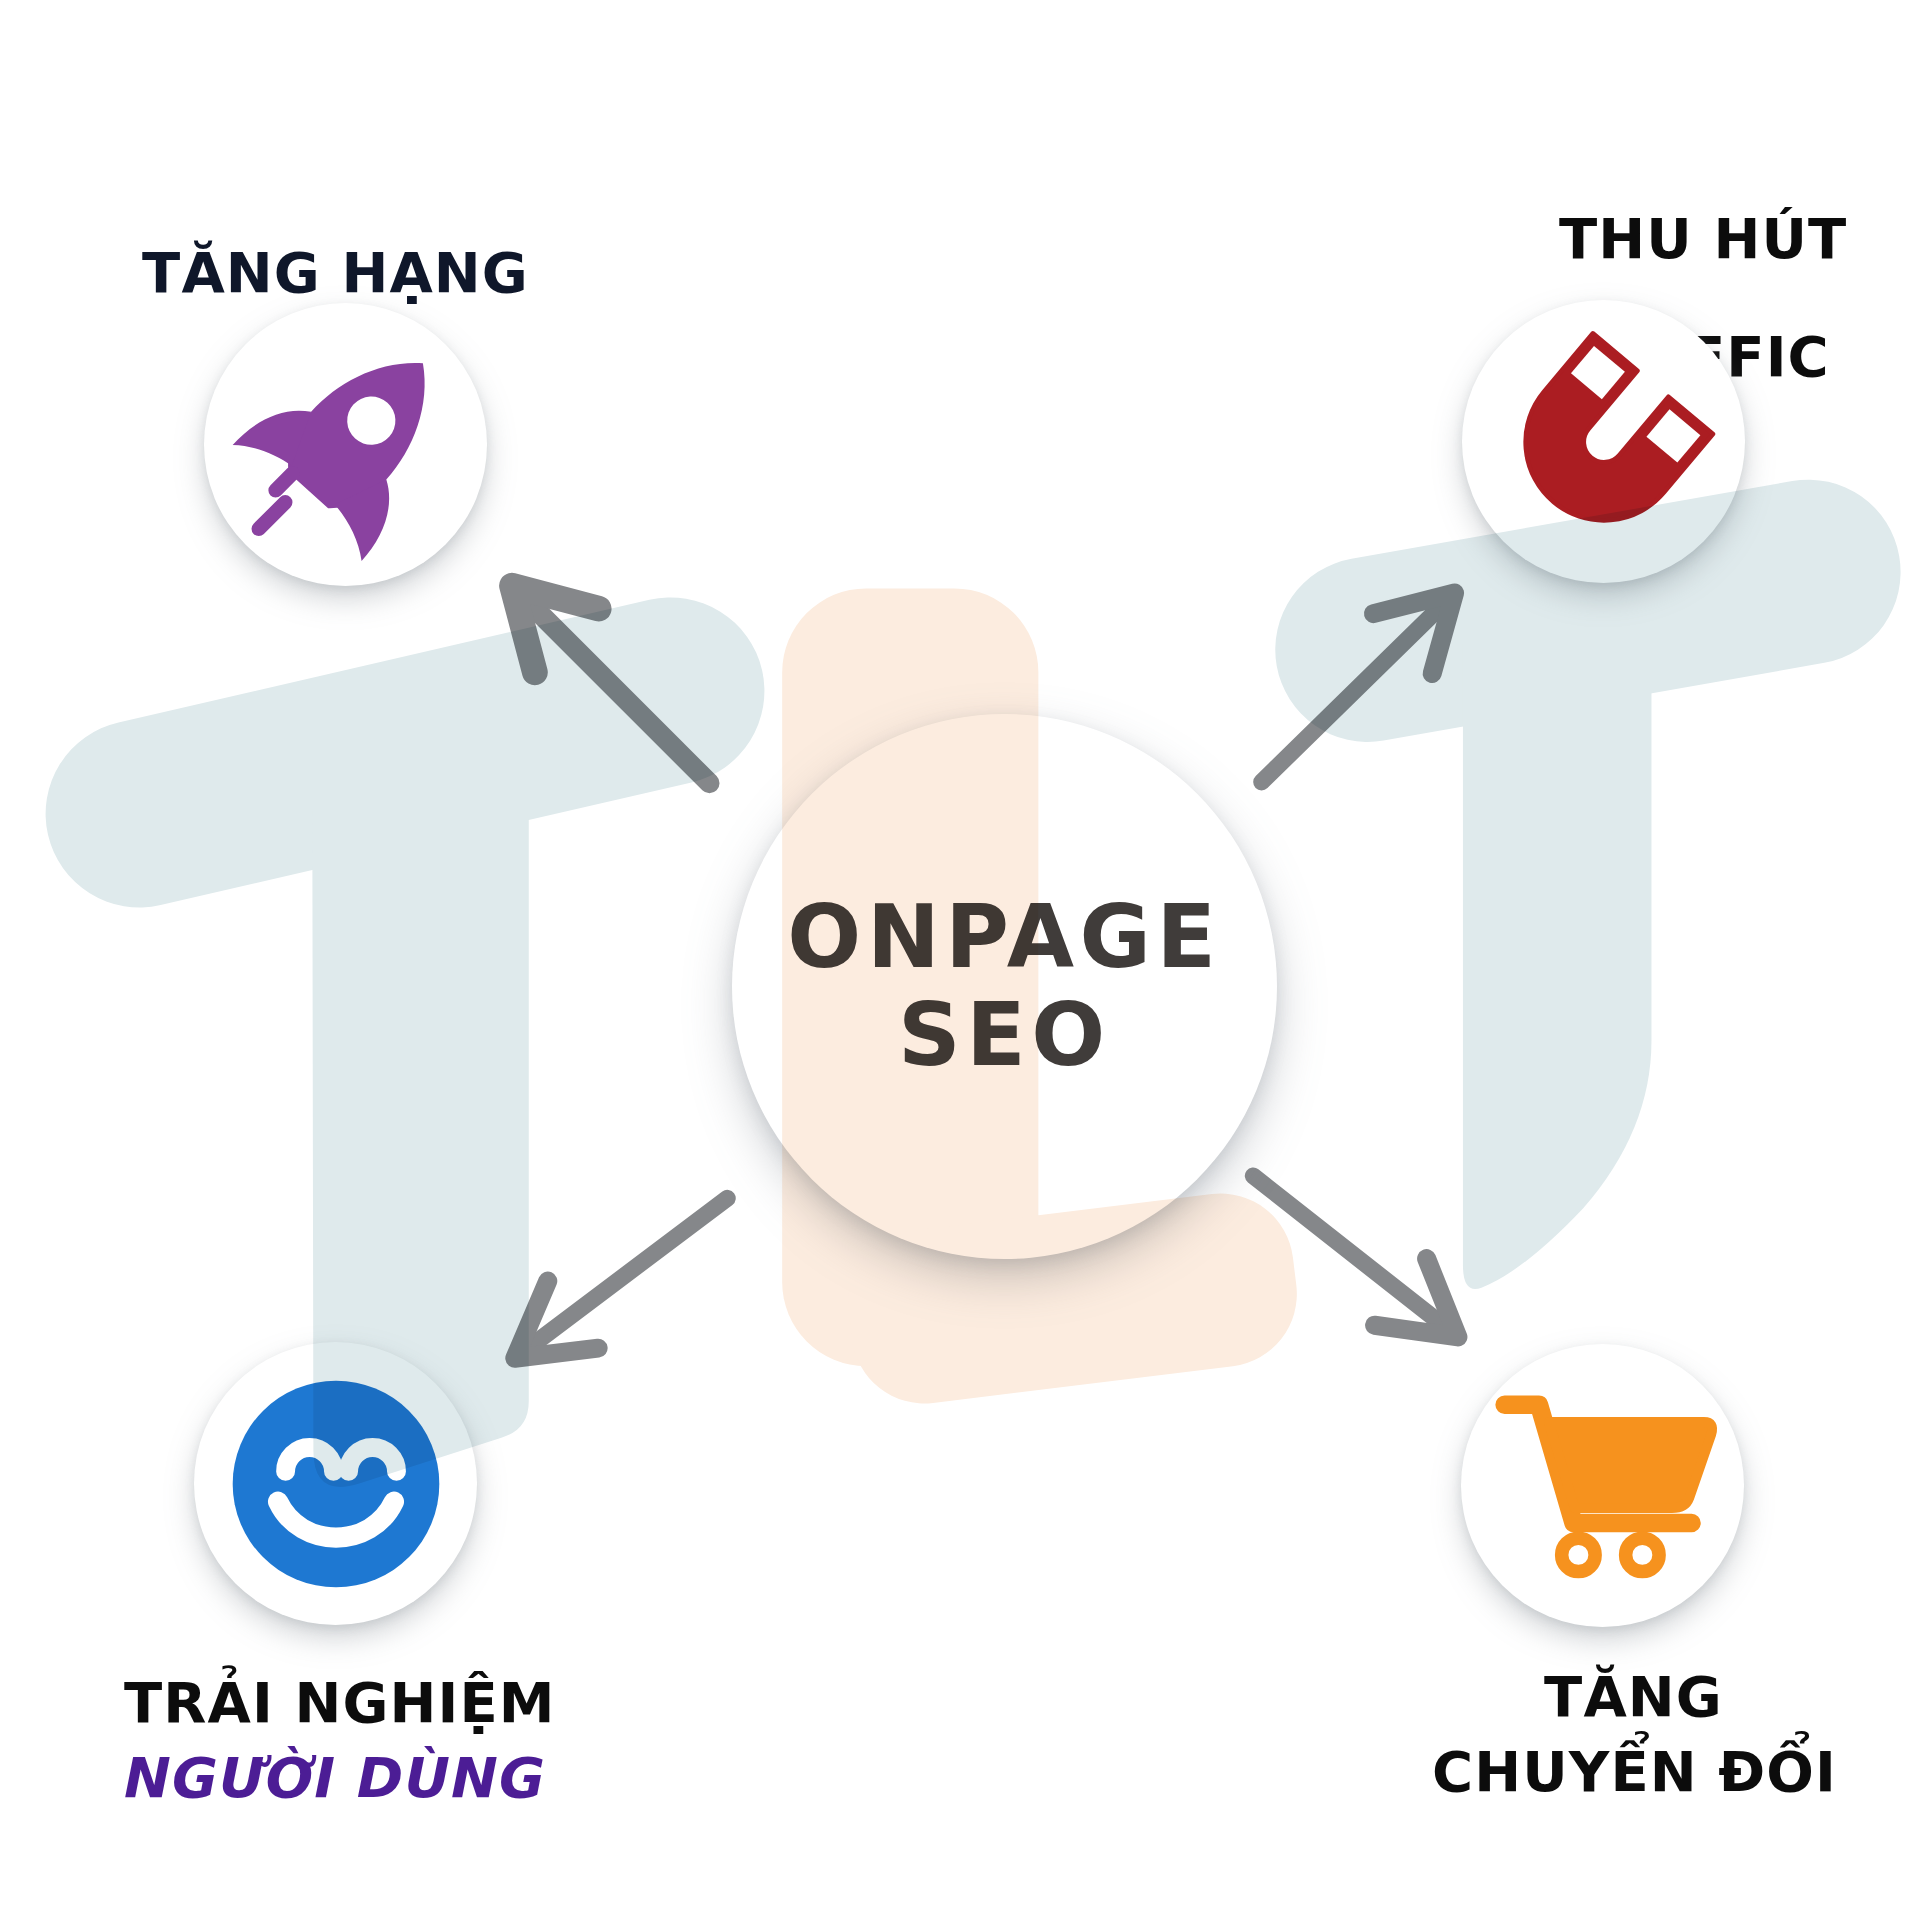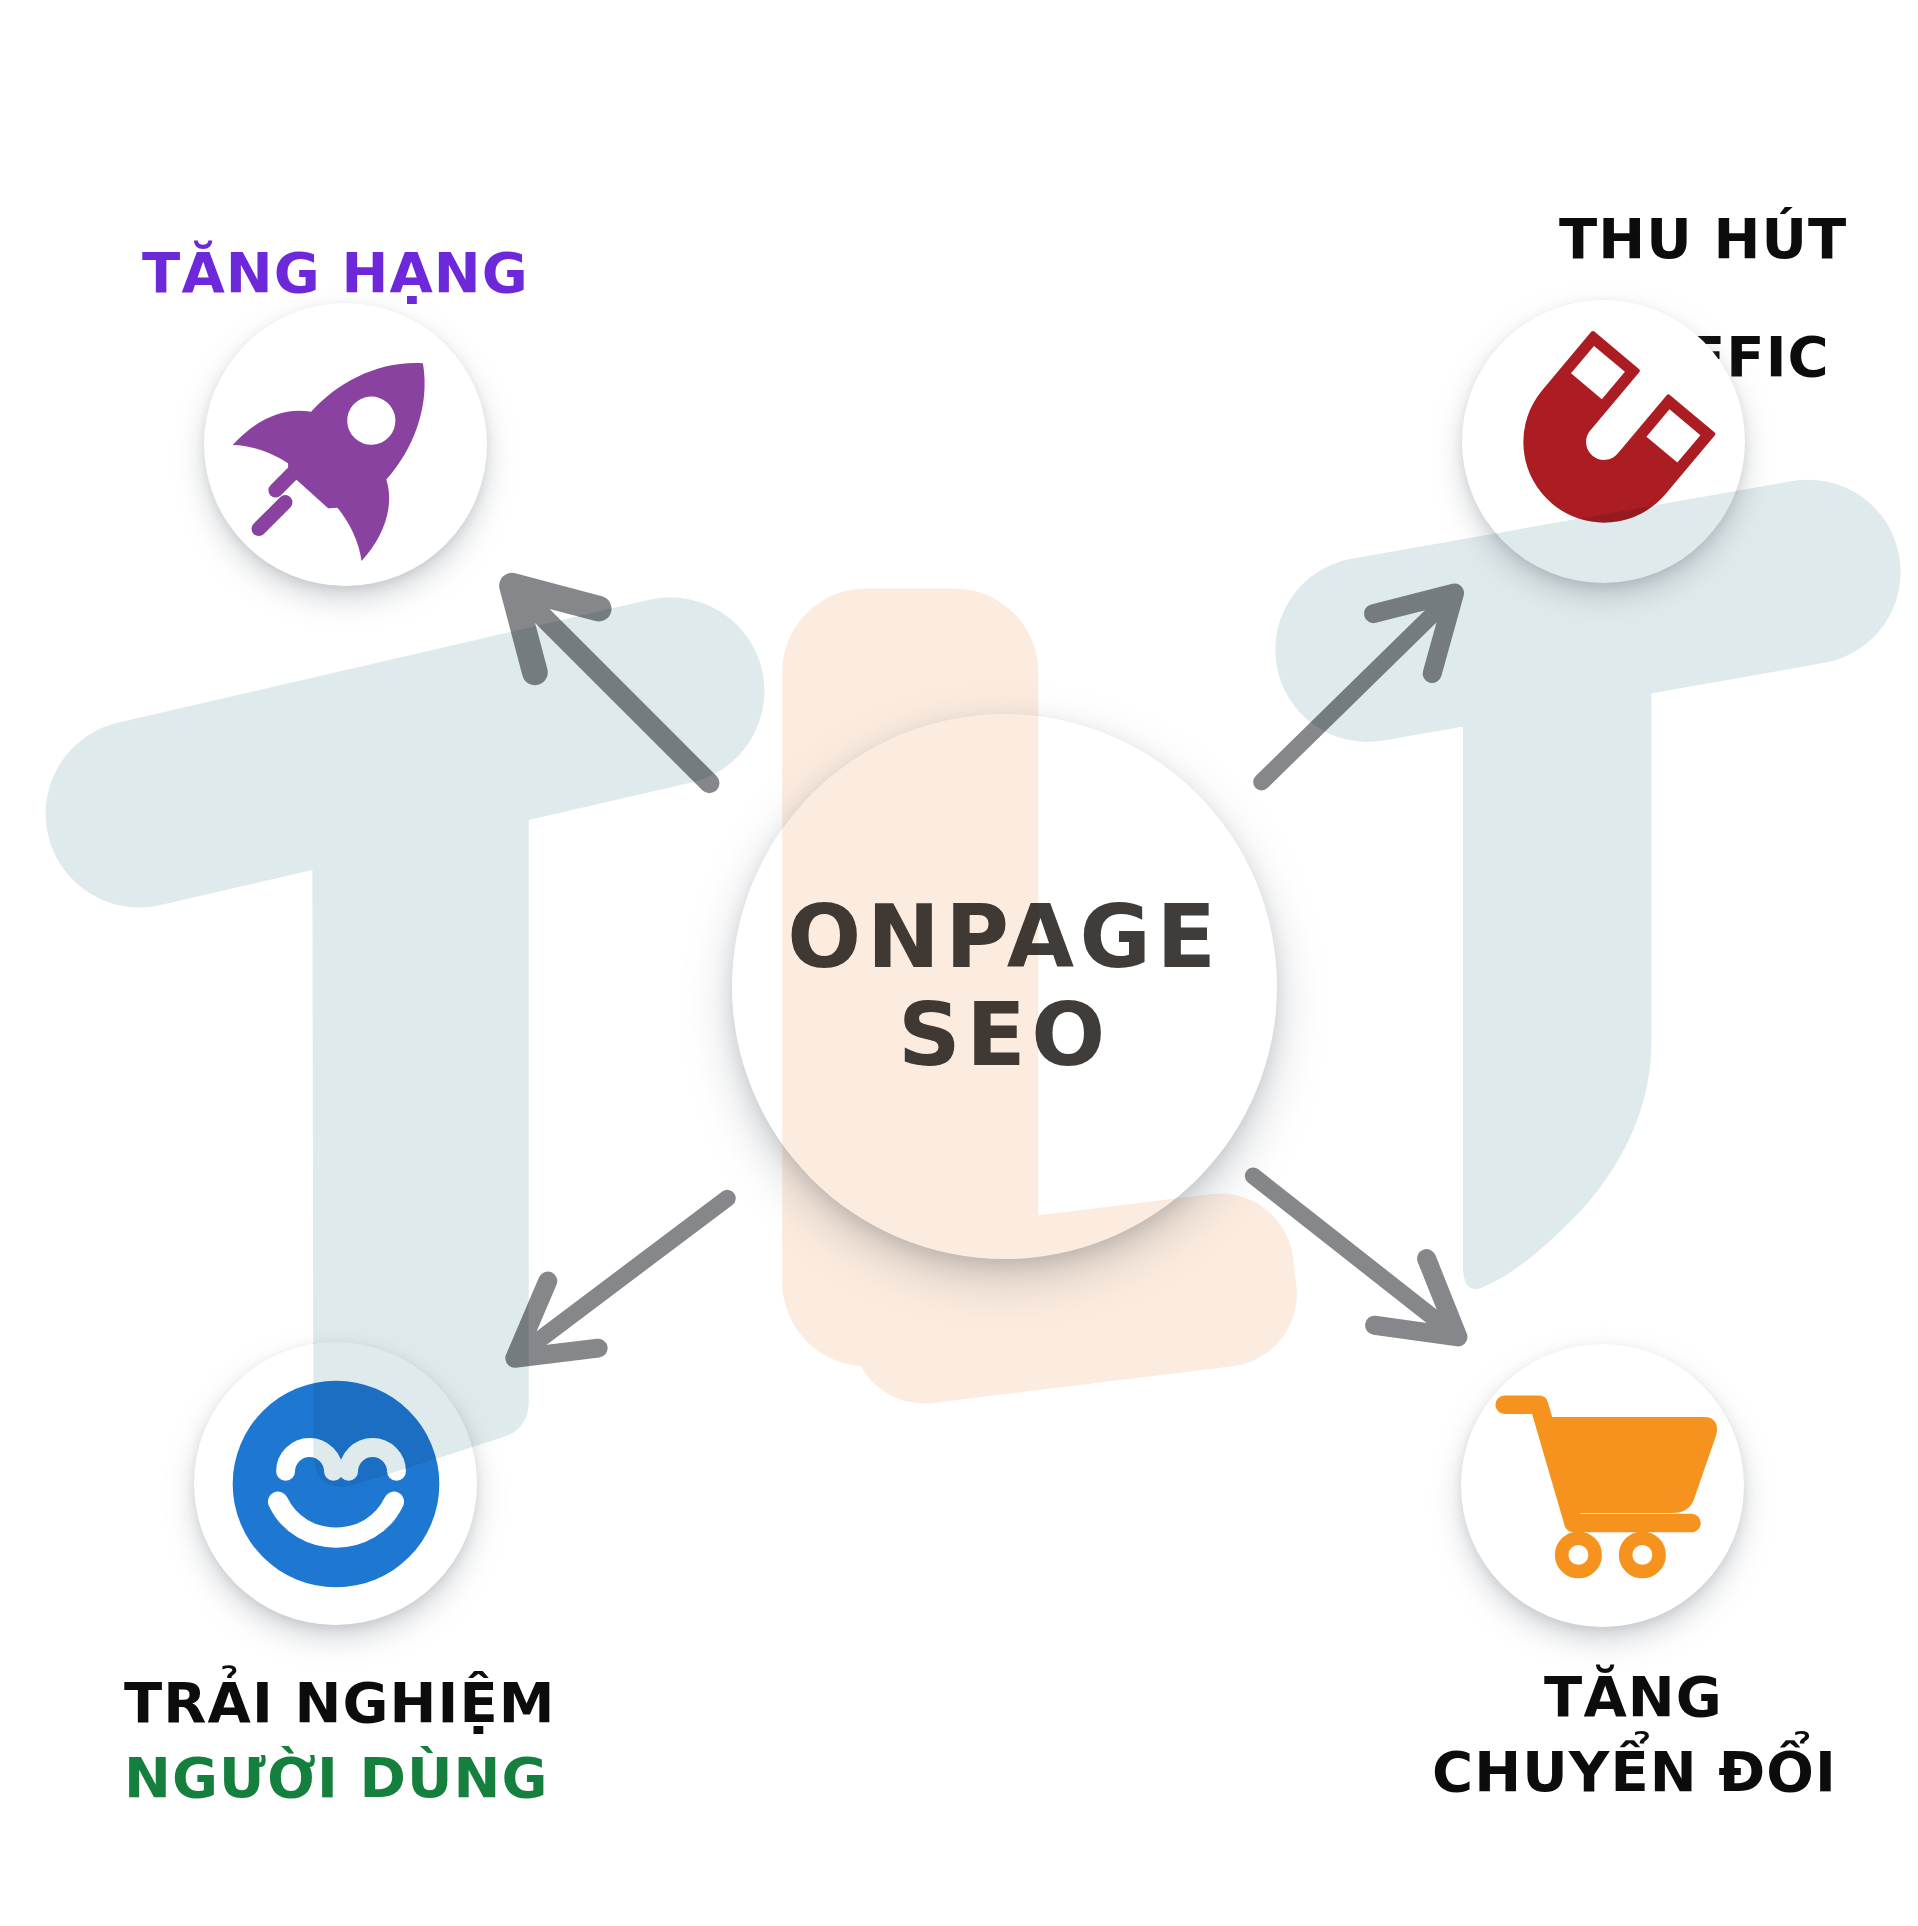--- a/index.html
+++ b/index.html
@@ -66,21 +66,21 @@
     <g stroke="currentColor" fill="none" stroke-linecap="round" stroke-linejoin="round" style="color: rgb(133, 135, 138);">
       <path stroke-width="30" d="M1300,2142 L920,2428"></path>
       <path stroke-width="34" d="M1069,2410 L920,2428 L979,2290"></path>
     </g>
     <g stroke="currentColor" fill="none" stroke-linecap="round" stroke-linejoin="round" style="color: rgb(133, 135, 138);">
       <path stroke-width="30" d="M2240,2102 L2606,2390"></path>
       <path stroke-width="34" d="M2550,2250 L2606,2390 L2457,2369"></path>
     </g>
   </svg>
 
-  <div class="label centered lbl-tang-hang" style="color: #6d28d9;">TĂNG HẠNG</div>
+  <div class="label centered lbl-tang-hang" style="color: #0f172a;">TĂNG HẠNG</div>
   <div class="node-circle c-small c-tl">
     <svg width="241" height="241" viewBox="0 0 100 100">
       <g fill="currentColor" style="color: rgb(138, 66, 160);">
         <g transform="rotate(42 50 52)">
           <path d="M50,4 C64,15 71,33 71,50 C71,61 67,70 61,75 L39,75 C33,70 29,61 29,50 C29,33 36,15 50,4 Z"></path>
           <path d="M29,50 C19,56 14,68 14,82 C21,76 30,73 38,72 Z"></path>
           <path d="M71,50 C81,56 86,68 86,82 C79,76 70,73 62,72 Z"></path>
           <circle cx="50" cy="36" r="10" fill="#ffffff"></circle>
         </g>
         <path d="M21,69 L28,62" stroke="currentColor" stroke-width="6" stroke-linecap="round" fill="none"></path>
@@ -109,21 +109,21 @@
         <circle cx="50" cy="50" r="41" fill="currentColor"></circle>
         <g stroke="#ffffff" fill="none" stroke-linecap="round">
           <path d="M30,45 A9.5,9.5 0 0 1 49,45" stroke-width="7.5"></path>
           <path d="M55,45 A9.5,9.5 0 0 1 74,45" stroke-width="7.5"></path>
           <path d="M27,57 C36,76 64,76 73,57" stroke-width="8"></path>
         </g>
       </g>
     </svg>
   </div>
   <div class="label centered lbl-trai-nghiem" style="color: rgb(12, 12, 12);">TRẢI NGHIỆM</div>
-  <div class="label centered lbl-nguoi-dung" style="color: #15803d;">NGƯỜI DÙNG</div>
+  <div class="label centered lbl-nguoi-dung" style="color: #4c1d95; font-style: italic;">NGƯỜI DÙNG</div>
 
   <div class="node-circle c-small c-br">
     <svg width="246" height="246" viewBox="0 0 100 100">
       <g style="color: rgb(246, 146, 30);">
         <path d="M10,17 L24,17 L38,65 L86,65" stroke="currentColor" stroke-width="7.5" stroke-linecap="round" stroke-linejoin="round" fill="none"></path>
         <path d="M28,24 L91,24 Q95.5,24 94,29 L85,55 Q83.5,59 78,59 L38.5,59 Z" fill="currentColor" stroke="currentColor" stroke-width="4" stroke-linejoin="round"></path>
         <circle cx="40" cy="78" r="6.8" stroke="currentColor" stroke-width="5.5" fill="#ffffff"></circle>
         <circle cx="66" cy="78" r="6.8" stroke="currentColor" stroke-width="5.5" fill="#ffffff"></circle>
       </g>
     </svg>

